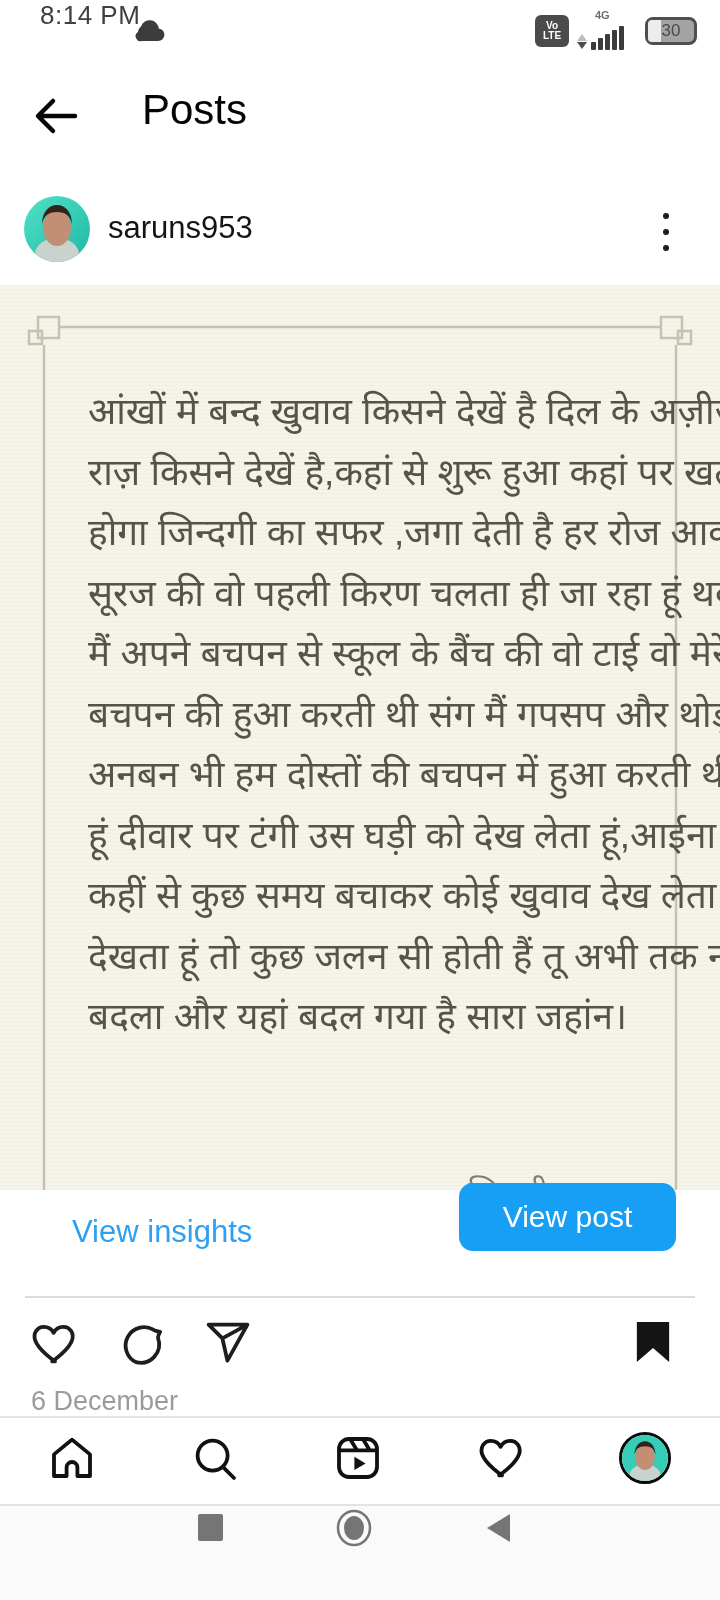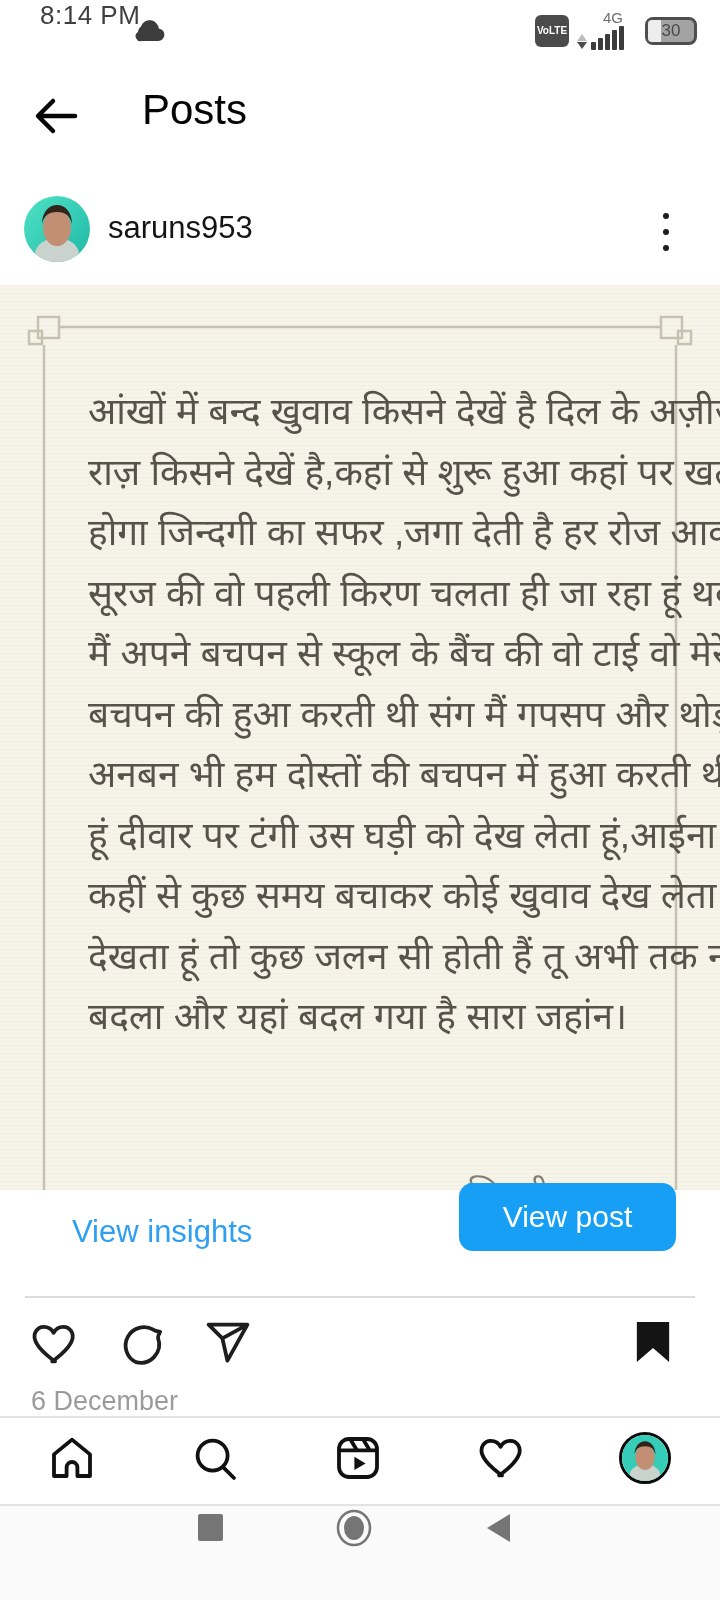--- a/index.html
+++ b/index.html
@@ -8,24 +8,24 @@
   #screen{
     position:relative; width:720px; height:1600px;
     background:#ffffff; overflow:hidden;
   }
   
   .statusbar{ position:absolute; left:0; top:0; width:720px; height:56px; }
   .time{ position:absolute; left:40px; top:0; font-size:26px; color:#3f3f3f; letter-spacing:0.5px; }
   .cloud{ position:absolute; left:133px; top:20px; }
   .sb-right{ position:absolute; right:26px; top:12px; display:flex; align-items:center; gap:10px; }
   .volte{ width:34px; height:32px; background:#4b4b4b; border-radius:6px; color:#fff;
-          display:flex; flex-direction:row; align-items:center; justify-content:center;
+          display:flex; flex-direction:column; align-items:center; justify-content:center;
           font-size:10px; font-weight:bold; line-height:10px; }
   .netgroup{ position:relative; width:56px; height:38px; }
-  .fourg{ position:absolute; left:24px; top:-3px; font-size:15px; color:#6e6e6e; }
+  .fourg{ position:absolute; left:16px; top:-3px; font-size:11px; color:#6e6e6e;font-weight:bold; }
   .bars{ position:absolute; left:12px; bottom:0; display:flex; align-items:flex-end; gap:2px; }
   .bars i{ display:block; width:5px; background:#3c3c3c; border-radius:1px; }
   .updown{ position:absolute; left:-2px; bottom:1px; display:flex; flex-direction:column; gap:1px; }
   .updown b{ width:0; height:0; border-left:5px solid transparent; border-right:5px solid transparent; }
   .arr-up{ border-bottom:7px solid #bdbdbd; }
   .arr-dn{ border-top:7px solid #4b4b4b; }
   .battery{ position:relative; width:52px; height:28px; border:3px solid #4f4f4f; border-radius:8px;
             display:flex; align-items:center; justify-content:center; background:#a3a3a3; }
   .battery .lvl{ font-size:17px; color:#4a4a4a; }
   .battery .fill{ position:absolute; left:0; top:0; bottom:0; width:13px; background:#ededed; border-radius:4px 0 0 4px; z-index:-0; }

